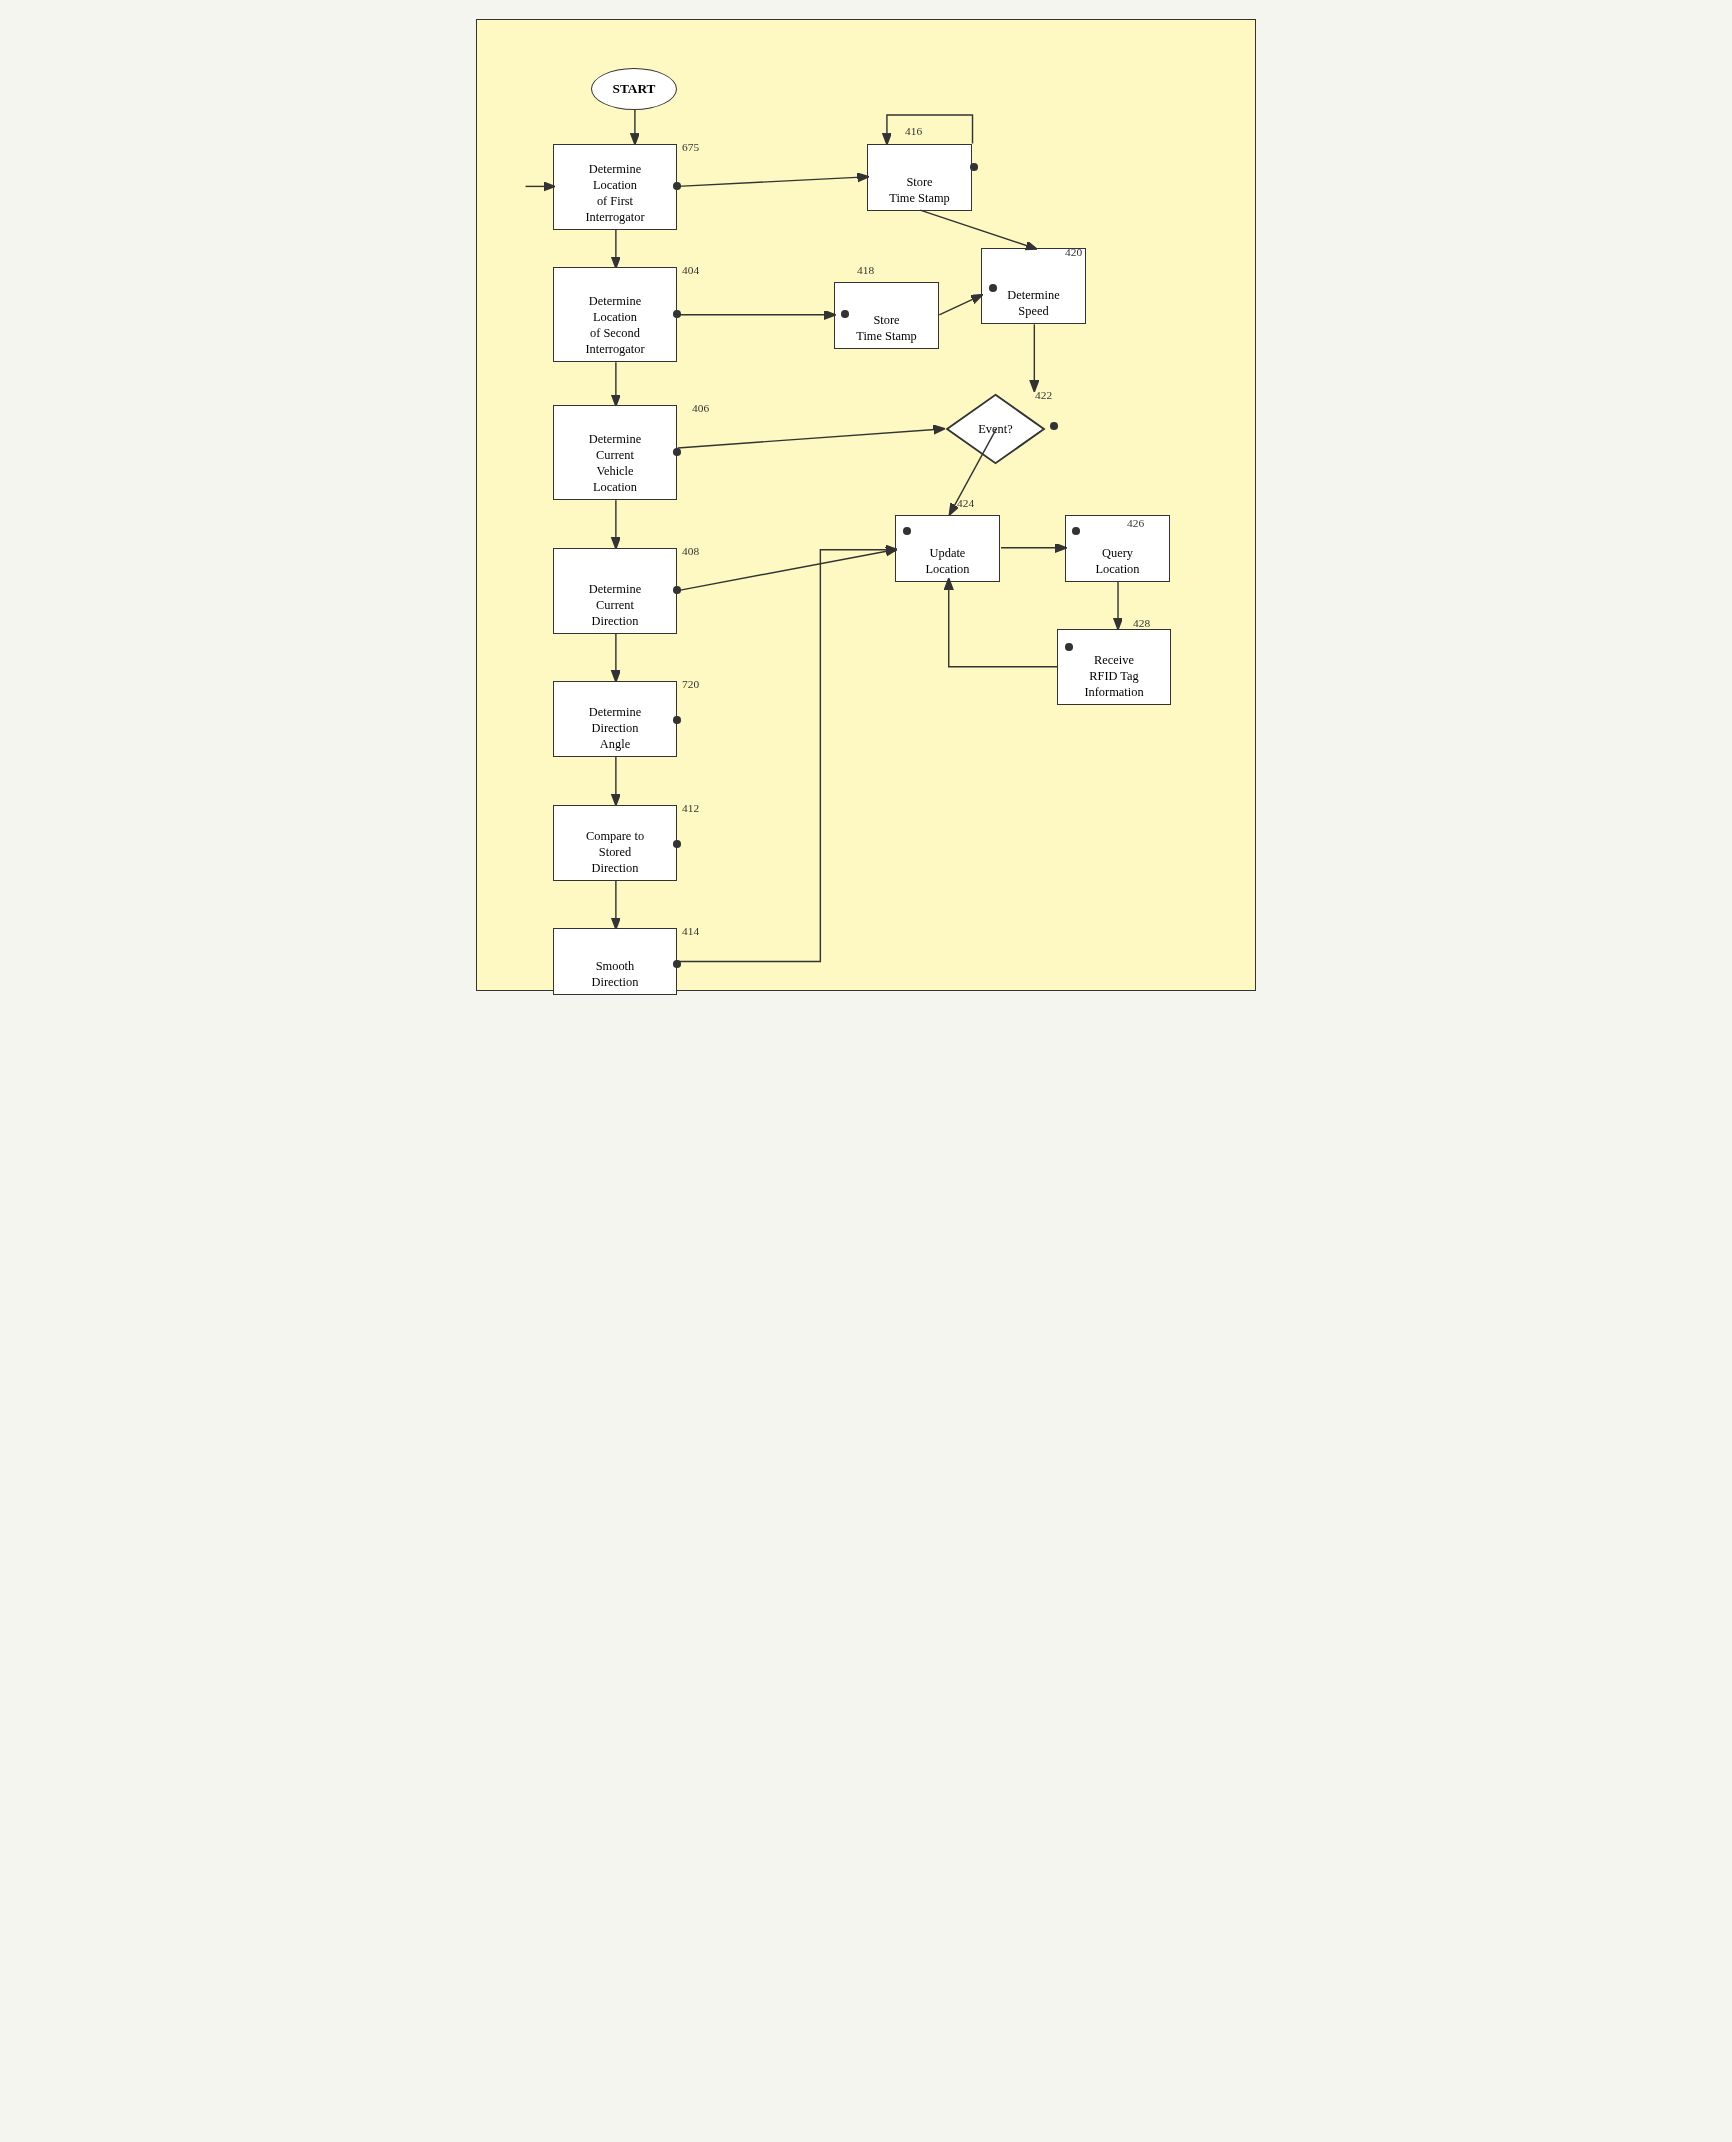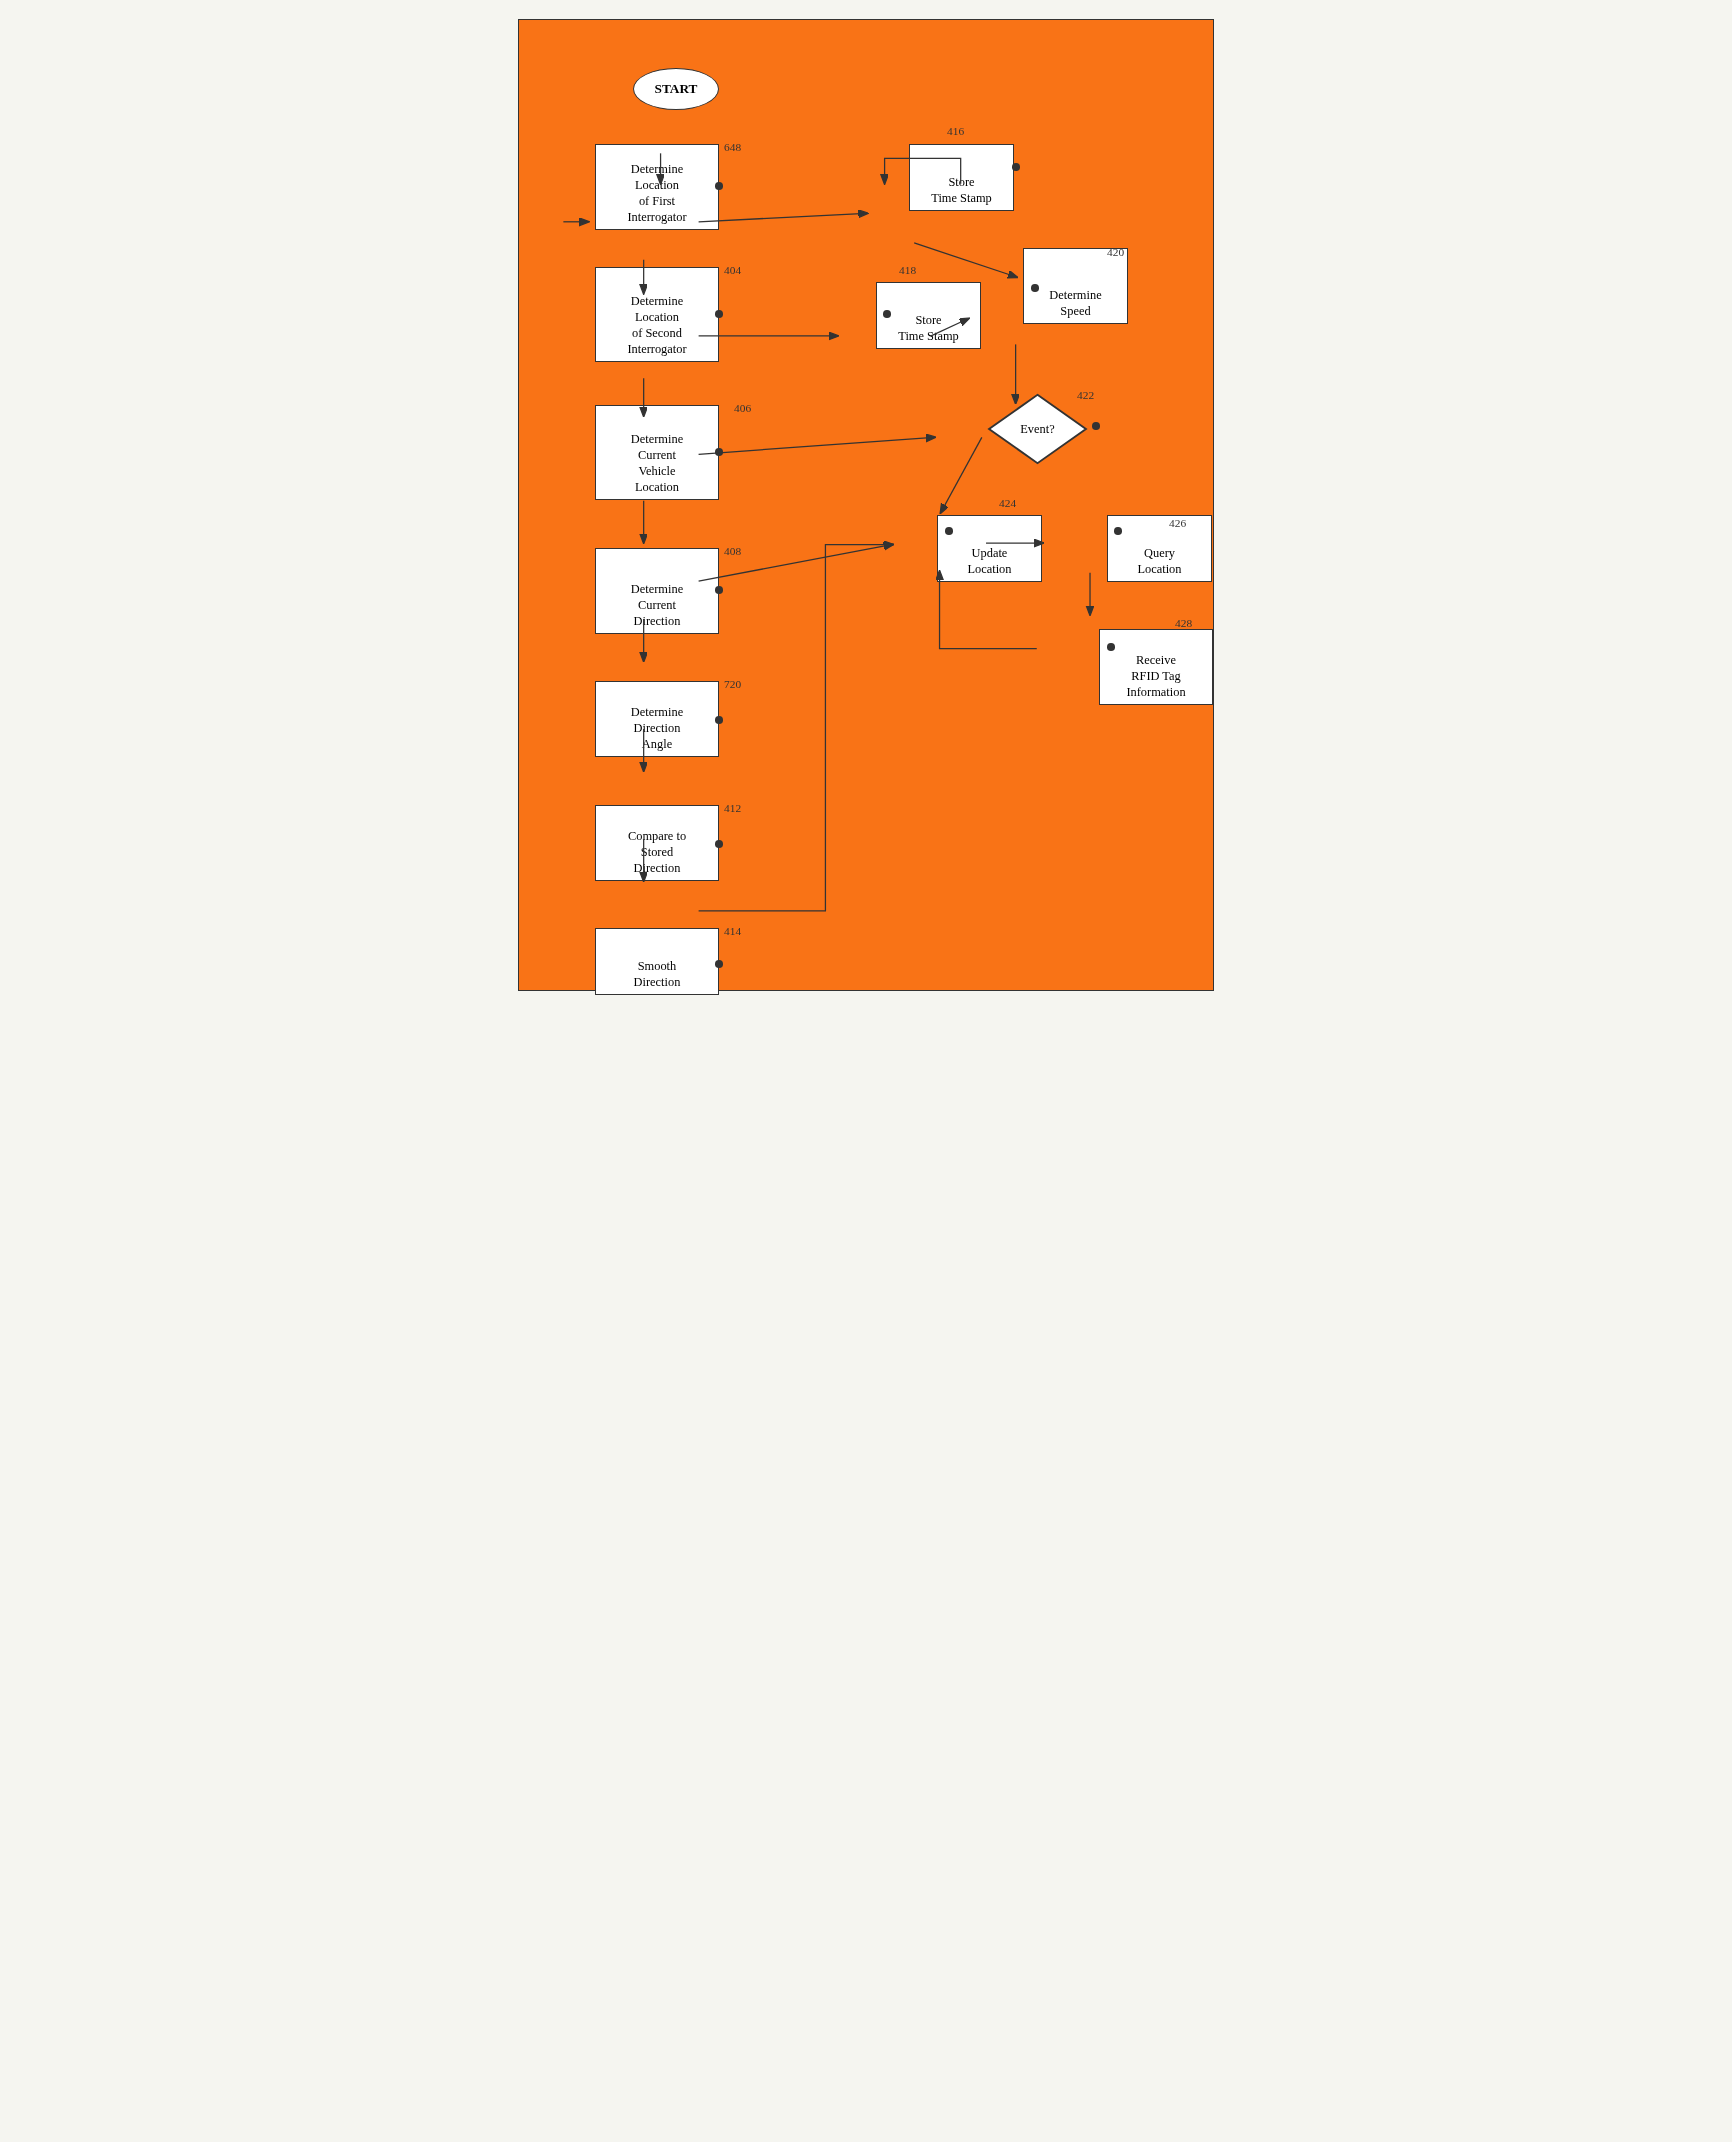--- a/index.html
+++ b/index.html
@@ -6,22 +6,22 @@
     body {
       background: #f5f5f0;
       font-family: 'Times New Roman', Times, serif;
       display: flex;
       justify-content: center;
       align-items: flex-start;
       min-height: 100vh;
       padding: 19px;
     }
     .page {
-      background: #f97316;
-      width: 696px;
+      background: #fef9c3;
+      width: 780px;
       min-height: 961px;
       border: 1.9px solid #333;
       position: relative;
       padding: 19px;
     }
     .diagram {
       position: relative;
       width: 100%;
       height: 932px;
     }
@@ -104,21 +104,21 @@
 <div class="page">
   <div class="diagram">
 
     <div class="flow-oval" style="left:95px; top:28.5px; width:86px; height:42px;">
       <span>START</span>
     </div>
 
     <div class="flow-box" style="left:57px; top:105px; width:124px; height:86px;">
       <span>Determine<br>Location<br>of First<br>Interrogator</span>
     </div>
-    <div class="label-num" style="left:186px; top:102px;">648</div>
+    <div class="label-num" style="left:186px; top:102px;">675</div>
 
     <div class="dot" style="left:177px; top:143px;"></div>
 
     <div class="flow-box" style="left:371px; top:105px; width:105px; height:67px;">
       <span>Store<br>Time Stamp</span>
     </div>
     <div class="label-num" style="left:409px; top:86px;">416</div>
     <div class="dot" style="left:474px; top:124px;"></div>
 
     <div class="flow-box" style="left:57px; top:228px; width:124px; height:95px;">

